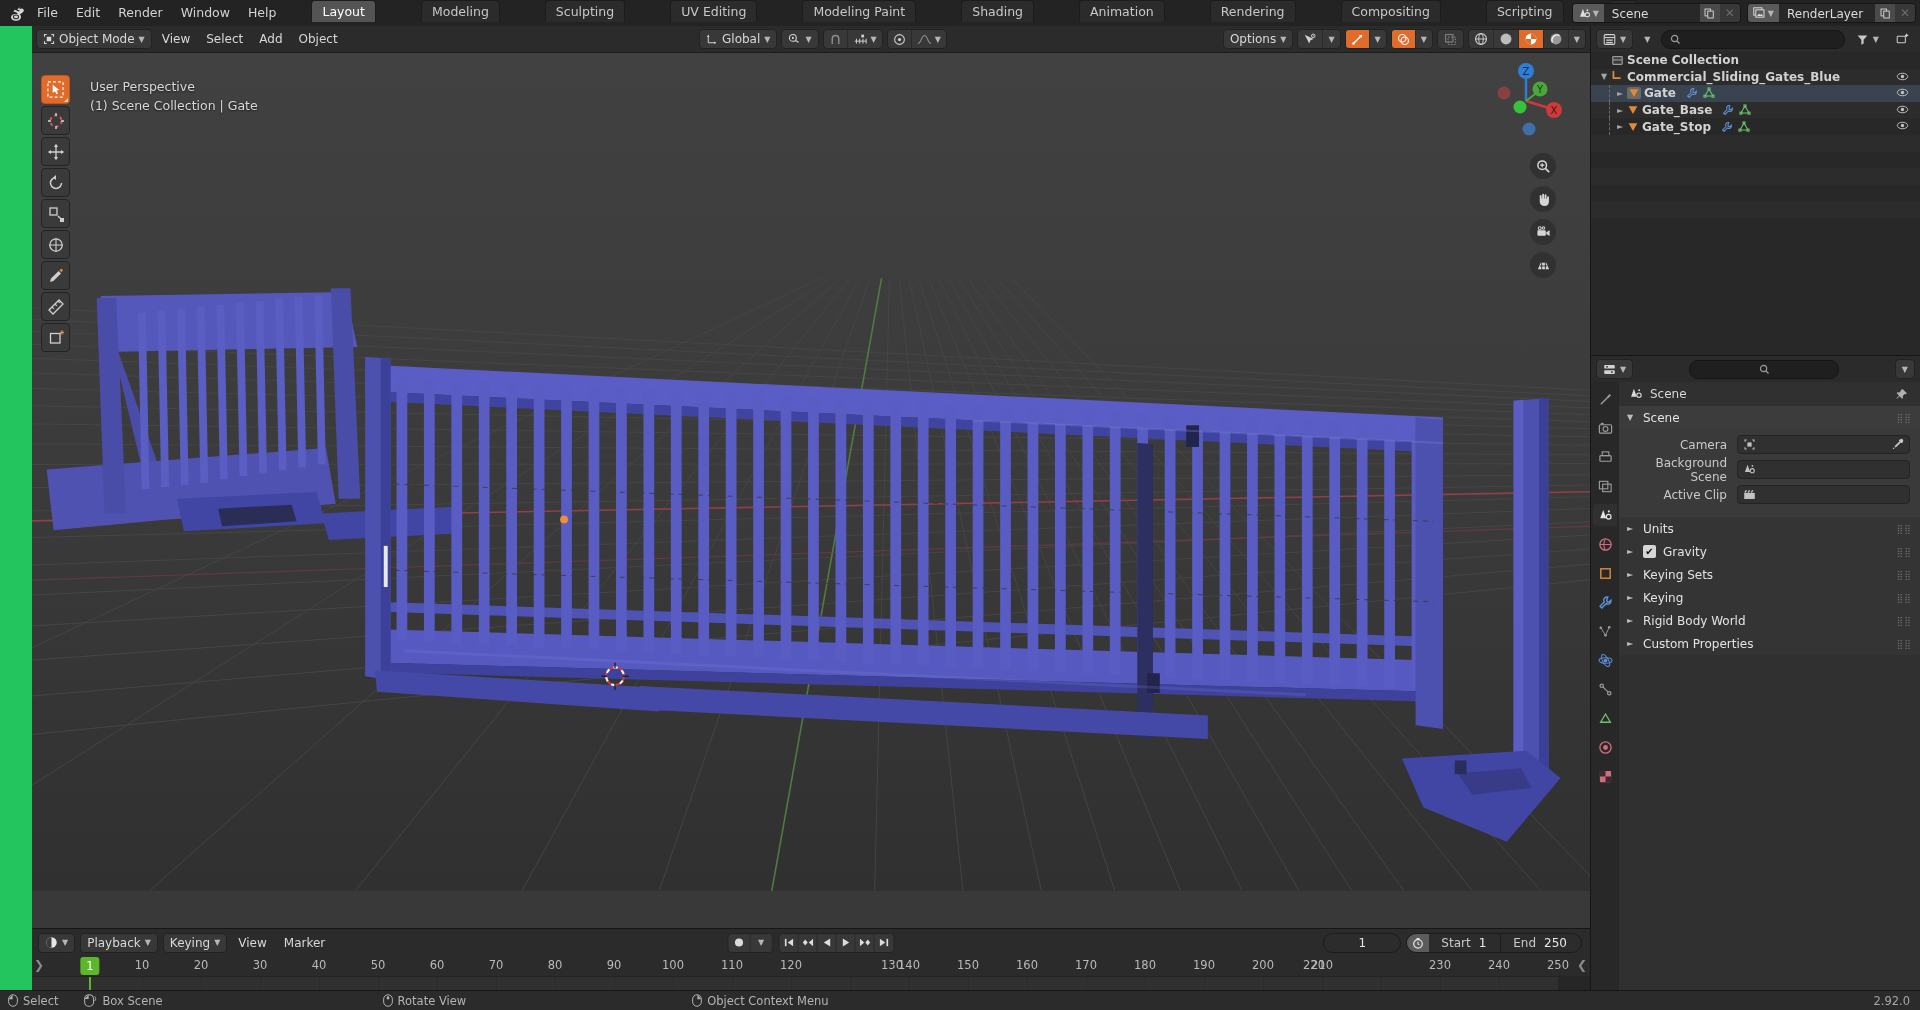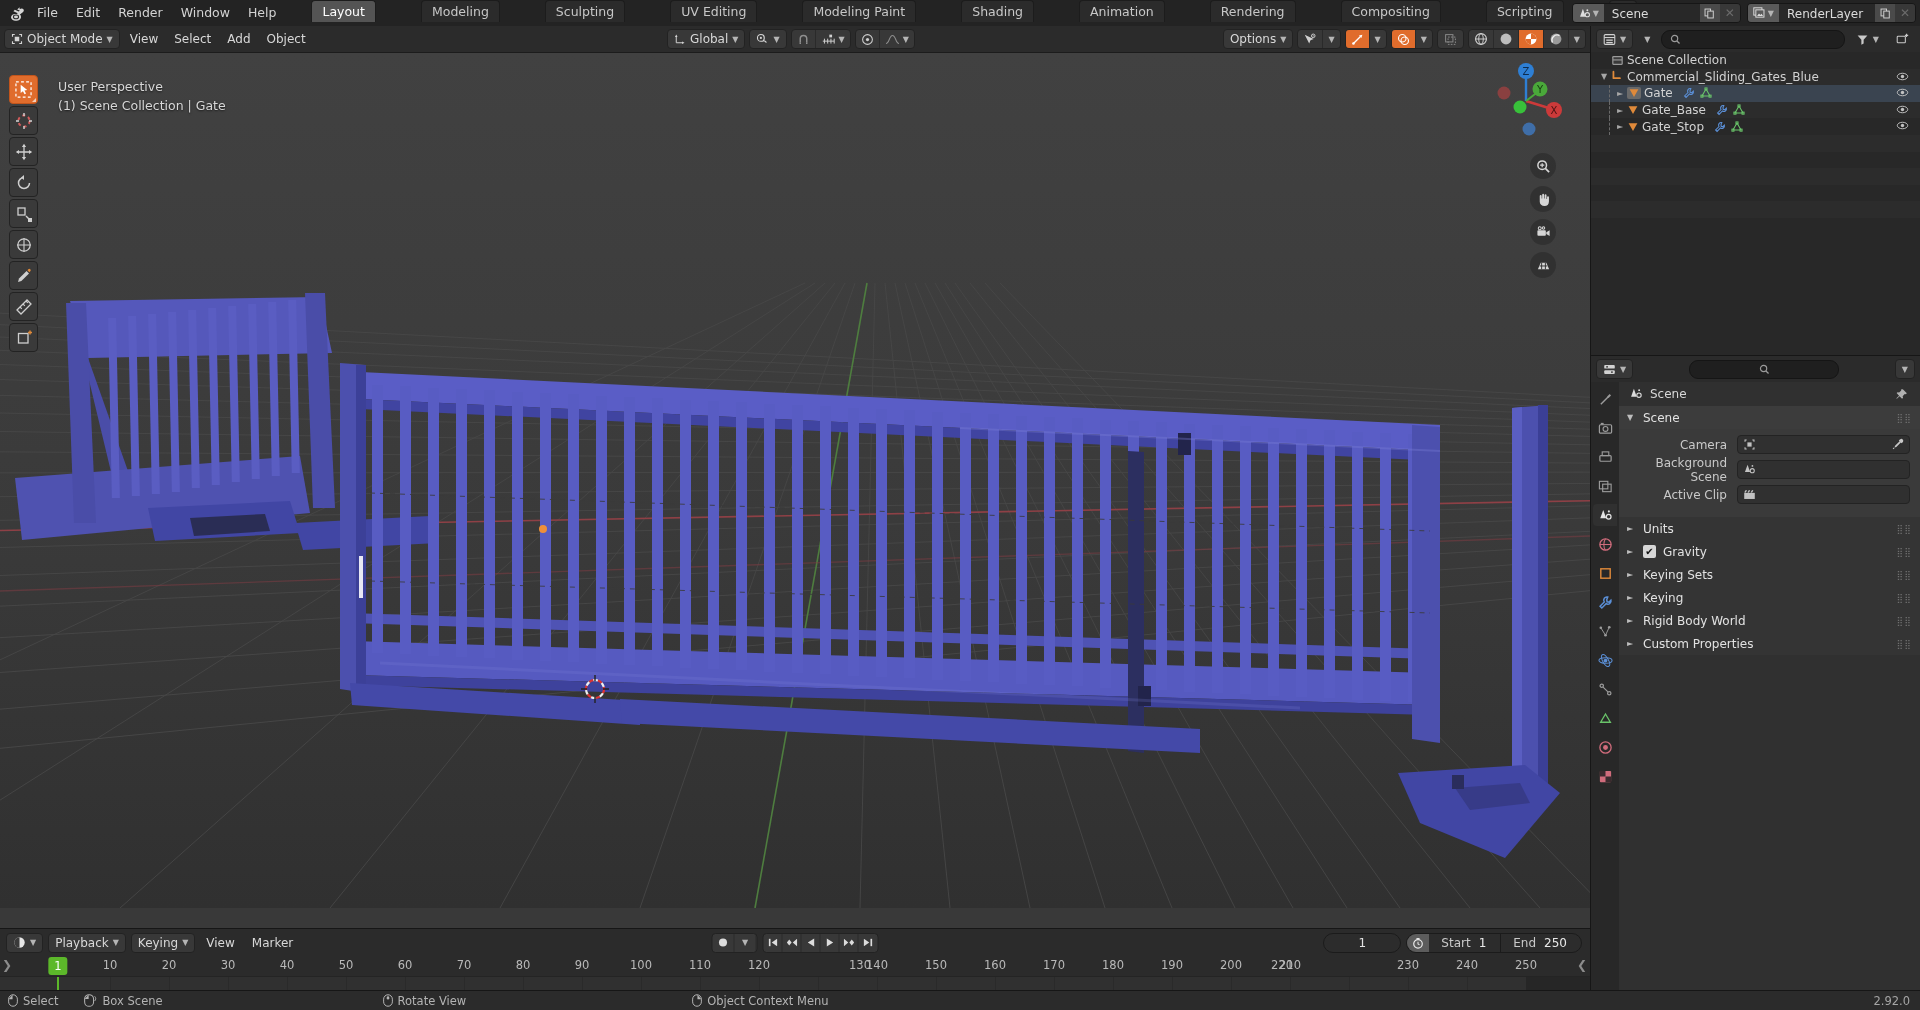--- a/index.html
+++ b/index.html
@@ -40,21 +40,21 @@
   }
   .idblock .icobtn {
     display:flex; align-items:center; gap:2px; padding: 0 5px; height: 100%; background: #5a5a5a;
     color:#e0e0e0;
   }
   .idblock .idname { padding: 0 10px 0 8px; min-width: 96px; height:100%; line-height:20px; background:#282828; font-size:12px; color:#dcdcdc; }
   .idblock .idbtn { width: 20px; height: 100%; display:flex; align-items:center; justify-content:center; background:#4a4a4a; color:#d0d0d0; }
   .idblock .idbtn.dim { background:#383838; color:#6b6b6b; }
 
   
-  .main { flex: 1 1 auto; display: flex; min-height: 0; }
+  .main { flex: 1 1 auto; display: flex; min-height: 0; padding-left: 32px; }
   .leftcol { flex: 1 1 auto; display: flex; flex-direction: column; min-width: 0; }
   .rightcol { flex: 0 0 330px; display: flex; flex-direction: column; background: #303030; border-left: 1px solid #161616; }
 
   
   .vp-header {
     height: 27px; background: #2b2b2b; display: flex; align-items: center; gap: 4px;
     padding: 0 4px; flex: 0 0 27px; position: relative; border-bottom: 1px solid #1c1c1c;
   }
   .hbtn {
     display:flex; align-items:center; gap:4px; height:20px; padding:0 6px;
@@ -121,21 +121,21 @@
   .ol-header { height:26px; background:#2b2b2b; display:flex; align-items:center; gap:5px; padding:0 5px; }
   .ol-search {
     flex:1 1 auto; height:19px; background:#1f1f1f; border:1px solid #151515; border-radius:9px;
     display:flex; align-items:center; padding:0 8px; gap:5px; color:#8b8b8b; font-size:11.5px;
   }
   .ol-body { flex:1 1 auto; overflow:hidden; }
   .ol-row { height:16.6px; display:flex; align-items:center; padding-left:6px; position:relative; font-size:12px; color:#d2d2d2; }
   .ol-row.alt { background:#2c2c2c; }
   .ol-row.sel { background:#3a4450; }
   .ol-row .tw { width:14px; text-align:center; font-size:8px; color:#a6a6a6; }
-  .ol-row .nm { margin-left:3px; }
+  .ol-row .nm { margin-left:3px;font-weight:bold; }
   .ol-row .eye { position:absolute; right:11px; top:1px; color:#b7b7b7; }
   .ol-icons { display:flex; align-items:center; gap:5px; margin-left:10px; }
   .ol-dash { position:absolute; left:18px; top:0; bottom:0; width:1px; border-left:1px dashed #6a6a6a; }
 
   
   .props { flex:1 1 auto; display:flex; flex-direction:column; background:#303030; min-height:0;}
   .props-header { height:26px; background:#2b2b2b; display:flex; align-items:center; gap:6px; padding:0 5px; }
   .props-search { flex:1 1 auto; max-width:150px; margin:0 auto; height:19px; background:#1f1f1f; border:1px solid #151515; border-radius:9px; display:flex; align-items:center; justify-content:center; color:#8b8b8b;}
   .props-body { flex:1 1 auto; display:flex; min-height:0; }
   .props-tabs { flex:0 0 28px; background:#282828; padding-top:6px; display:flex; flex-direction:column; align-items:center; gap:7px; }

